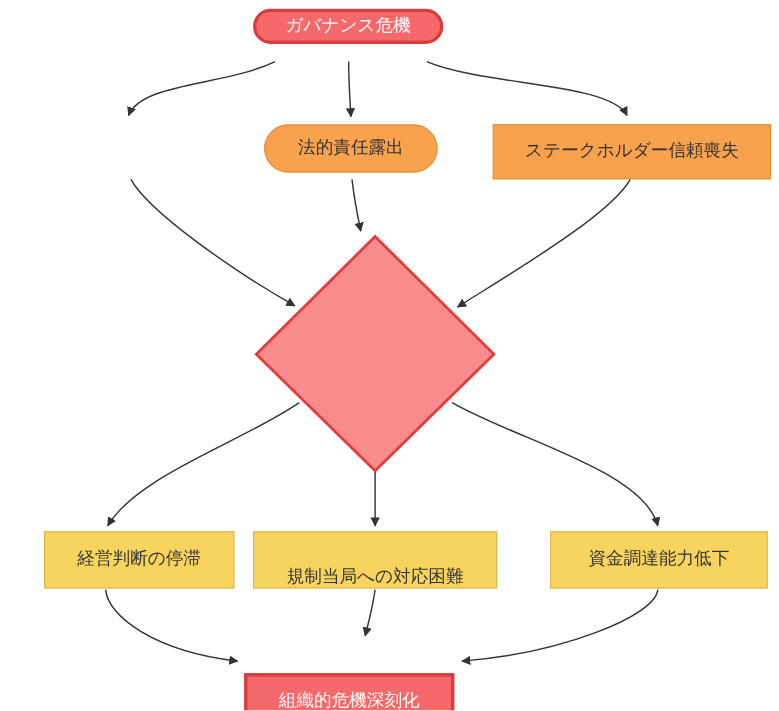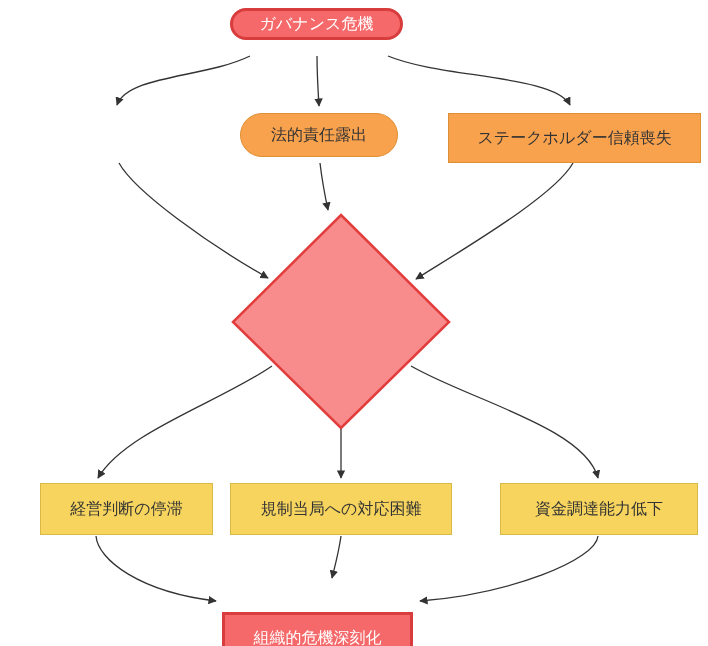--- a/index.html
+++ b/index.html
@@ -114,21 +114,21 @@
 
   <div class="node orange" style="left:448px; top:113px; width:253px; height:50px;">
     <span>ステークホルダー信頼喪失</span>
   </div>
 
 
   <div class="node yellow" style="left:8px; top:483px; width:173px; height:52px;margin-left:32px;">
     <span>経営判断の停滞</span>
   </div>
 
-  <div class="node yellow" style="left:230px; top:483px; width:222px; height:52px;">
+  <div class="node yellow" style="left:230px; top:483px; width:222px; height:52px;align-items:flex-end;">
     <span>規制当局への対応困難</span>
   </div>
 
   <div class="node yellow" style="left:500px; top:483px; width:198px; height:52px;text-align:right;">
     <span>資金調達能力低下</span>
   </div>
 
   <div class="node red" style="left:222px; top:583px; width:191px; height:52px;margin-top:29px;">
     <span>組織的危機深刻化</span>
   </div>

